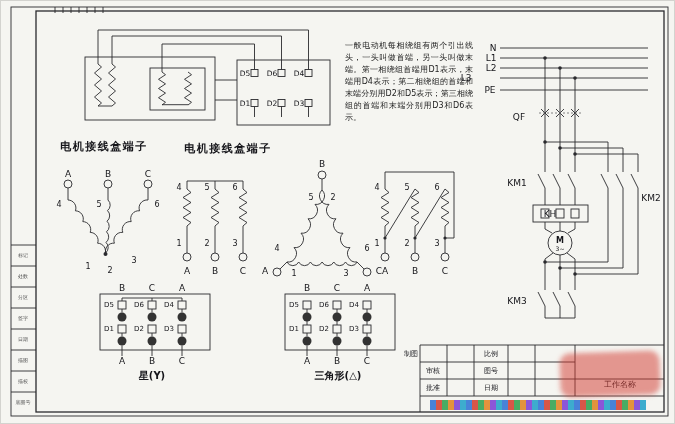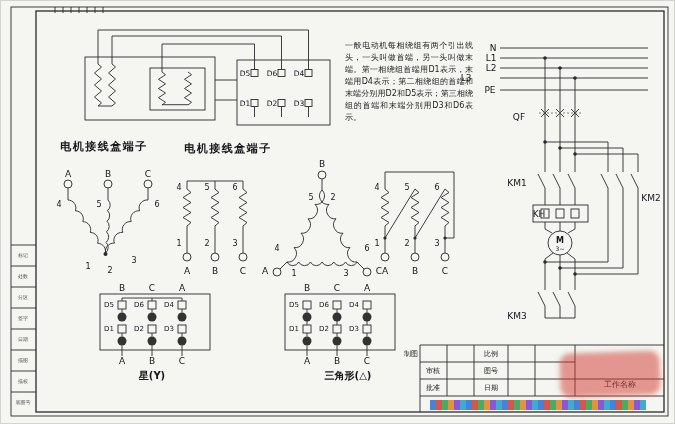--- a/index.html
+++ b/index.html
@@ -184,21 +184,21 @@
   <g>
     <path d="M420 345H664 M420 362H575 M420 379H664 M420 396H664"></path>
     <path d="M420 345V412 M447 345V396 M474 345V396 M508 345V396 M535 345V396 M575 345V396"></path>
   </g>
  </g>
 </svg>
 
 <span class="lbl cap" style="left:104px;top:146px">电机接线盒端子</span>
 <span class="lbl cap" style="left:228px;top:148px">电机接线盒端子</span>
 <span class="lbl cap2" style="left:152px;top:376px">星(Y)</span>
-<span class="lbl cap2" style="left:348px;top:376px">三角形(△)</span>
+<span class="lbl cap2" style="left:338px;top:376px">三角形(△)</span>
 
 <div class="para">一般电动机每相绕组有两个引出线头，一头叫做首端，另一头叫做末端。第一相绕组首端用D1表示，末端用D4表示；第二相绕组的首端和末端分别用D2和D5表示；第三相绕组的首端和末端分别用D3和D6表示。</div>
 
 <span class="lbl s75" style="left:245px;top:73px">D5</span>
 <span class="lbl s75" style="left:272px;top:73px">D6</span>
 <span class="lbl s75" style="left:299px;top:73px">D4</span>
 <span class="lbl s75" style="left:245px;top:103px">D1</span>
 <span class="lbl s75" style="left:272px;top:103px">D2</span>
 <span class="lbl s75" style="left:299px;top:103px">D3</span>
 
@@ -270,22 +270,22 @@
 
 <span class="lbl" style="left:493px;top:48px">N</span>
 <span class="lbl" style="left:491px;top:58px">L1</span>
 <span class="lbl" style="left:491px;top:68px">L2</span>
 <span class="lbl" style="left:466px;top:78px">L3</span>
 <span class="lbl" style="left:490px;top:90px">PE</span>
 
 <span class="lbl" style="left:519px;top:117px">QF</span>
 <span class="lbl" style="left:517px;top:183px">KM1</span>
 <span class="lbl" style="left:651px;top:198px">KM2</span>
-<span class="lbl" style="left:539px;top:214px">KH</span>
-<span class="lbl" style="left:517px;top:316px">KM3</span>
+<span class="lbl" style="left:550px;top:214px">KH</span>
+<span class="lbl" style="left:517px;top:301px">KM3</span>
 <span class="lbl s8 bold" style="left:560px;top:240px">M</span>
 <span class="lbl s6" style="left:560px;top:248px">3~</span>
 
 <span class="lbl s7" style="left:411px;top:354px">制图</span>
 <span class="lbl s7" style="left:433px;top:371px">审核</span>
 <span class="lbl s7" style="left:433px;top:388px">批准</span>
 <span class="lbl s7" style="left:491px;top:354px">比例</span>
 <span class="lbl s7" style="left:491px;top:371px">图号</span>
 <span class="lbl s7" style="left:491px;top:388px">日期</span>
 <span class="lbl s8" style="left:620px;top:384px">工作名称</span>

